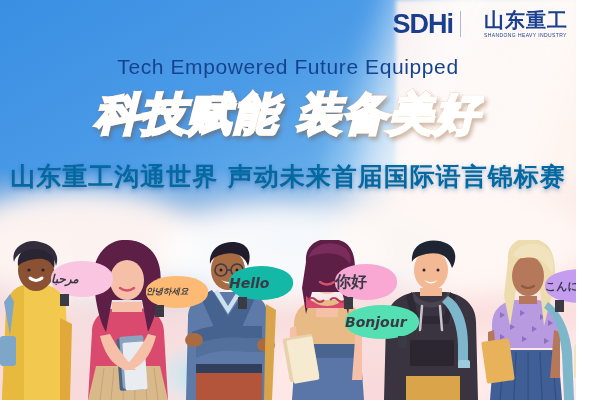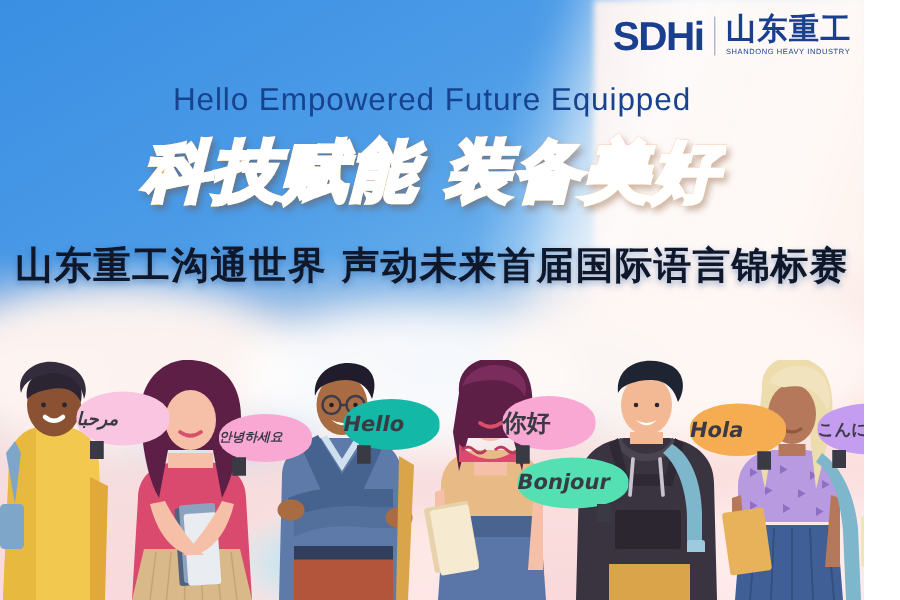--- a/index.html
+++ b/index.html
@@ -64,21 +64,21 @@
     position:absolute;top:10px;right:8px;
     display:flex;align-items:center;gap:7px;
     z-index:30;
   }
   .logo-sdhi{
     font-size:27px;font-weight:bold;letter-spacing:-1px;
     color:#1a3f8f;line-height:1;position:relative;
     font-family:"Liberation Sans",sans-serif;
   }
   .logo-divider{width:1px;height:26px;background:rgba(26,63,143,.35);}
-  .logo-cn{display:flex;flex-direction:column;line-height:1;}
+  .logo-cn{display:flex;flex-direction:column;line-height:1;margin-left:16px;}
   .logo-cn-main{font-size:20px;font-weight:bold;color:#1a3f8f;letter-spacing:1px;white-space:nowrap;}
   .logo-cn-sub{font-size:5px;color:#1a3f8f;letter-spacing:.4px;margin-top:3px;white-space:nowrap;}
 
   
   .heading-block{position:absolute;left:0;right:0;top:55px;text-align:center;z-index:25;}
   .en-title{
     font-size:21px;color:#17438e;letter-spacing:.6px;font-weight:500;
     font-family:"Liberation Sans",sans-serif;
   }
   .cn-title{
@@ -88,21 +88,21 @@
     background:linear-gradient(180deg,#ff6a1f 0%,#fb8421 35%,#fcab28 70%,#fdc92f 100%);
     -webkit-background-clip:text;background-clip:text;
     -webkit-text-fill-color:transparent;color:transparent;
     -webkit-text-stroke:3px #ffffff;
     paint-order:stroke fill;
     filter:drop-shadow(2px 3px 2px rgba(120,60,20,.35));
     white-space:nowrap;
   }
   .cn-sub{
     margin-top:16px;
-    font-size:25px;font-weight:bold;color:#0f172a;letter-spacing:1px;
+    font-size:25px;font-weight:bold;color:#0369a1;letter-spacing:1px;
     font-family:"DejaVu Sans","Liberation Sans",sans-serif;
     text-shadow:0 2px 4px rgba(40,90,160,.45);
     white-space:nowrap;
   }
 
   
   .people{position:absolute;left:0;bottom:0;width:600px;height:160px;z-index:10;}
 
   
   .bubble{
@@ -116,21 +116,21 @@
   }
   .bubble::after{
     content:"";position:absolute;
     width:0;height:0;
     border-style:solid;
   }
   .tail-bl::after{left:14%;bottom:-9px;border-width:12px 9px 0 0;border-color:inherit transparent transparent transparent;}
   .tail-br::after{right:16%;bottom:-9px;border-width:12px 0 0 9px;border-color:inherit transparent transparent transparent;}
 
   #b-ar{left:51px;top:261px;width:62px;height:36px;background:#f9c5e0;border-color:#f9c5e0;font-size:12px;}
-  #b-ko{left:146px;top:276px;width:62px;height:32px;background:#f9a8d4;border-color:#f6b98c;font-size:8.5px;}
+  #b-ko{left:146px;top:276px;width:62px;height:32px;background:#fdba74;border-color:#f6b98c;font-size:8.5px;}
   #b-en{left:229px;top:266px;width:64px;height:34px;background:#14b8a6;border-color:#fbec86;font-size:14px;}
   #b-zh{left:335px;top:264px;width:62px;height:36px;background:#f9a8d4;border-color:#8fe0f5;font-size:16px;font-style:normal;}
   #b-fr{left:345px;top:305px;width:74px;height:34px;background:#54e0b2;border-color:#54e0b2;font-size:14px;}
   #b-es{left:460px;top:269px;width:64px;height:35px;background:#f6ad52;border-color:#f6ad52;font-size:14px;}
   #b-ja{left:545px;top:269px;width:72px;height:34px;background:#c49cf0;border-color:#c49cf0;font-size:11px;font-style:normal;}
 </style>
 </head>
 <body>
 
 <div id="poster">
@@ -153,21 +153,21 @@
   <div class="logo">
     <div class="logo-sdhi">SDHi</div>
     <div class="logo-divider"></div>
     <div class="logo-cn">
       <div class="logo-cn-main">山东重工</div>
       <div class="logo-cn-sub">SHANDONG HEAVY INDUSTRY</div>
     </div>
   </div>
 
   <div class="heading-block">
-    <div class="en-title">Hello Empowered  Future Equipped</div>
+    <div class="en-title">Tech Empowered  Future Equipped</div>
     <div class="cn-title">科技赋能  装备美好</div>
     <div class="cn-sub">山东重工沟通世界 声动未来首届国际语言锦标赛</div>
   </div>
 
   <svg class="people" viewBox="0 0 600 160" preserveAspectRatio="none">
 
     <g>
       <path d="M6 70 C6 56 14 47 26 45 L46 45 C58 47 66 56 66 70 L70 160 L2 160 Z" fill="#f3c84f"></path>
       <path d="M6 70 C6 56 14 47 24 45 L24 160 L2 160 Z" fill="#e8b93f"></path>
       <ellipse cx="36" cy="30" rx="18" ry="21" fill="#8a5232"></ellipse>
@@ -324,20 +324,17 @@
     </div>
   <div class="bubble tail-bl" id="b-en">
       <span>Hello</span>
     </div>
   <div class="bubble tail-bl" id="b-zh">
       <span>你好</span>
     </div>
   <div class="bubble tail-br" id="b-fr">
       <span>Bonjour</span>
     </div>
-  <div class="bubble tail-br" id="b-es">
-      <span>Hola</span>
-    </div>
   <div class="bubble tail-bl" id="b-ja">
       <span>こんにちは</span>
     </div>
 
 </div>
 
 </body></html>

